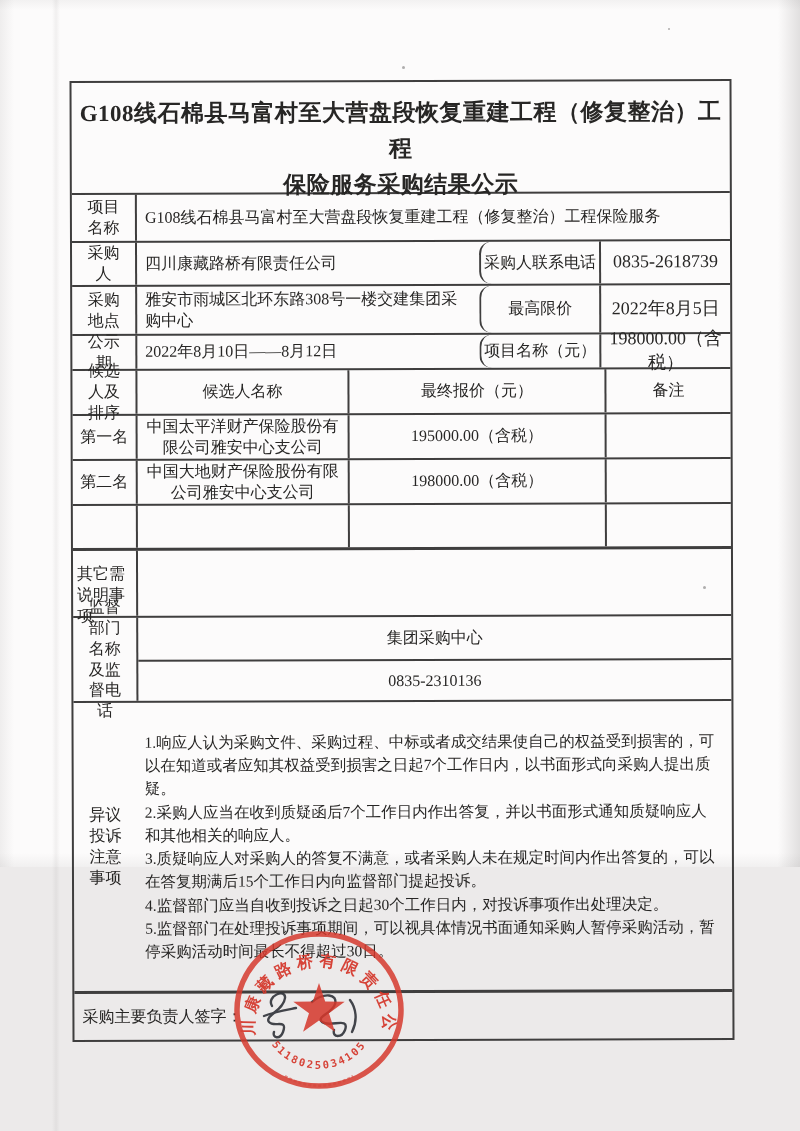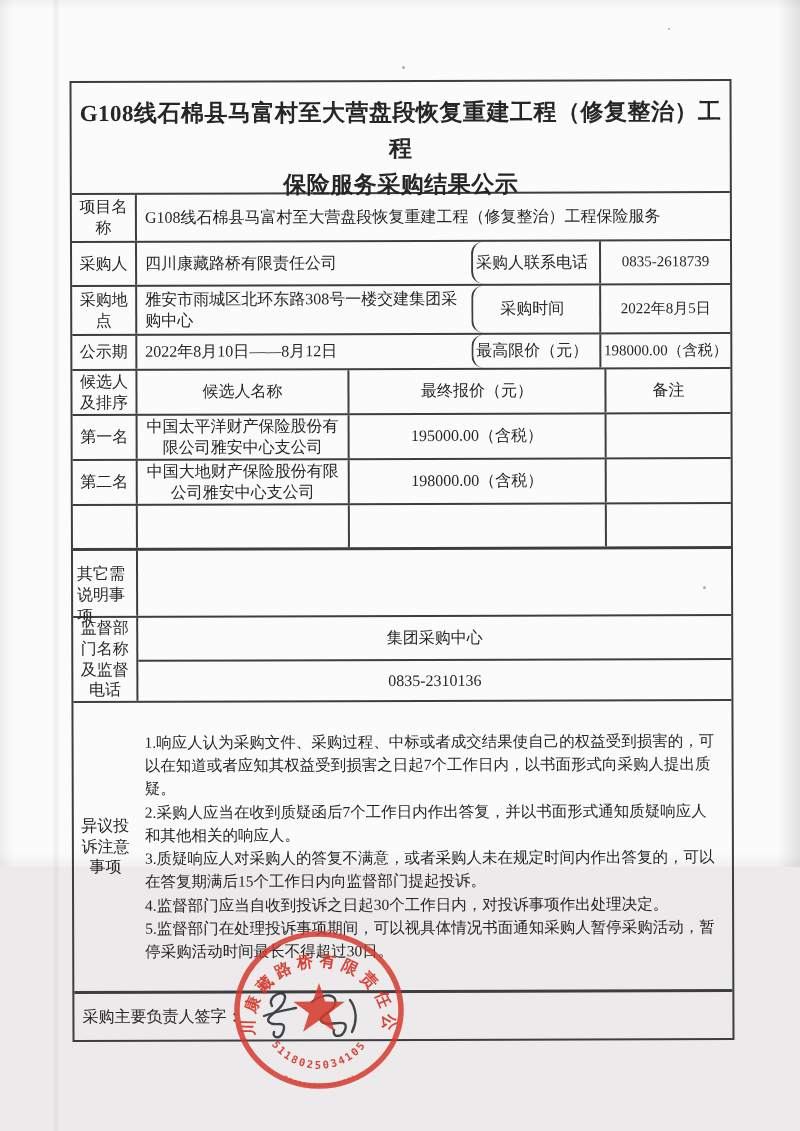--- a/index.html
+++ b/index.html
@@ -36,24 +36,24 @@
     border:2px solid var(--line);
     transform:rotate(-0.18deg);
     background:transparent;
   }
   .row{display:flex;align-items:stretch;}
   .row + .row{border-top:2px solid var(--line);}
   .row.thick{border-top:3px solid var(--line);}
   .c{display:flex;align-items:center;justify-content:center;text-align:center;
      font-size:16px;line-height:1.3;}
   .c + .c{border-left:2px solid var(--line);}
-  .label{flex:0 0 63px;padding:2px 2px;}
+  .label{flex:0 0 63px;padding:2px 10px;}
   .val-left{flex:1 1 auto;justify-content:flex-start;text-align:left;padding:3px 8px;}
   .w-phlabel{flex:0 0 120px;border-radius:12px;}
-  .w-phval{flex:0 0 131px;font-size:15px;margin-left:8px;}
+  .w-phval{flex:0 0 131px;font-size:18px;}
 
   .title-row{height:110px;flex-direction:column;justify-content:flex-start;
      padding-top:13px;border-top:none;}
   .title-line{font-size:23px;font-weight:bold;letter-spacing:.5px;line-height:36px;text-align:center;}
 
   .r-project{height:48px;}
   .r-purchaser{height:44px;}
   .r-location{height:49px;}
   .r-publicity{height:35px;}
   .r-candhead{height:45px;}
@@ -111,28 +111,28 @@
     <div class="row r-purchaser">
       <div class="c label">采购人</div>
       <div class="c val-left">四川康藏路桥有限责任公司</div>
       <div class="c w-phlabel">采购人联系电话</div>
       <div class="c w-phval">0835-2618739</div>
     </div>
 
     <div class="row r-location">
       <div class="c label">采购地点</div>
       <div class="c val-left">雅安市雨城区北环东路308号一楼交建集团采购中心</div>
-      <div class="c w-phlabel">采购时间</div>
+      <div class="c w-phlabel">最高限价</div>
       <div class="c w-phval">2022年8月5日</div>
     </div>
 
     <div class="row r-publicity">
       <div class="c label">公示期</div>
       <div class="c val-left">2022年8月10日——8月12日</div>
-      <div class="c w-phlabel">最高限价（元）</div>
+      <div class="c w-phlabel">项目名称（元）</div>
       <div class="c w-phval">198000.00（含税）</div>
     </div>
 
     <div class="row r-candhead">
       <div class="c label">候选人及排序</div>
       <div class="c w-name">候选人名称</div>
       <div class="c w-bid">最终报价（元）</div>
       <div class="c w-remark">备注</div>
     </div>
 

